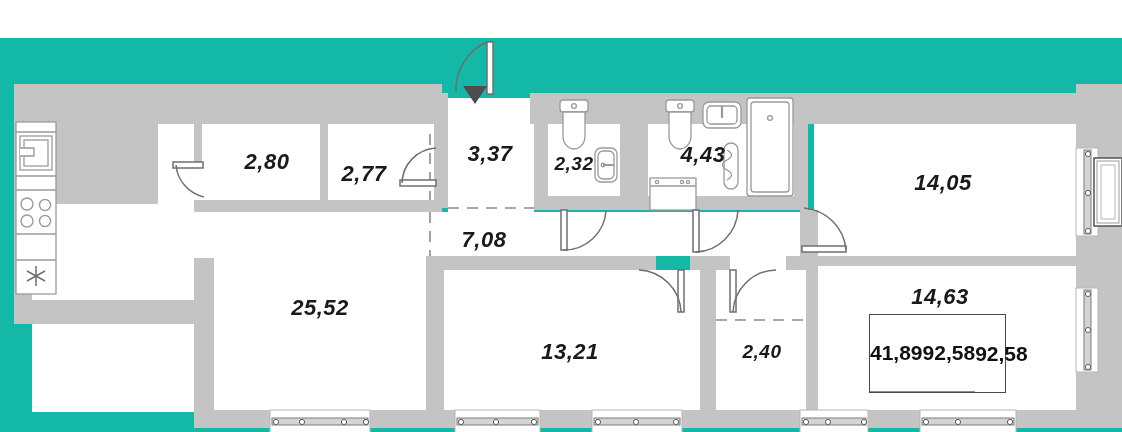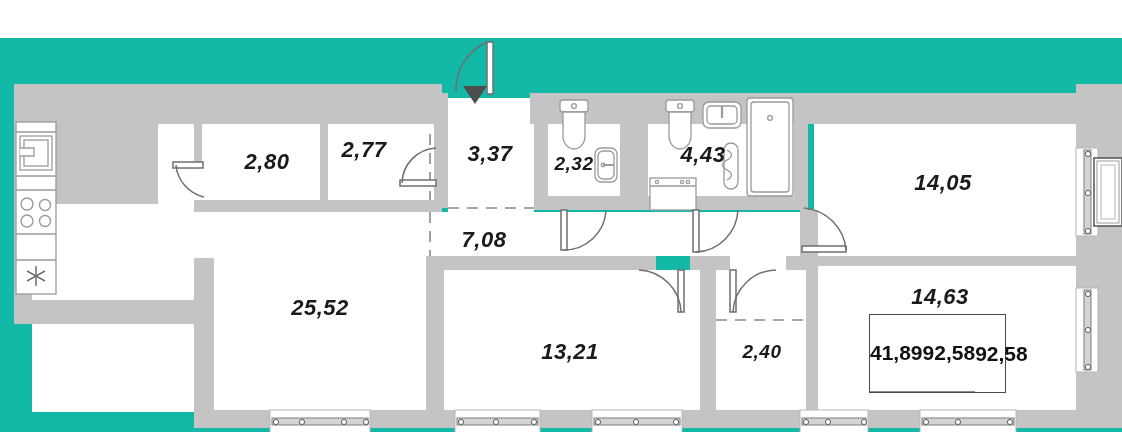--- a/index.html
+++ b/index.html
@@ -356,21 +356,21 @@
         <rect x="1084" y="252" width="7" height="80" fill="#d4d4d4" stroke="#7d7d7d" stroke-width="1"></rect>
         <circle cx="1088" cy="256" r="2.6" fill="#ffffff" stroke="#5d5d5d" stroke-width="1"></circle>
         <circle cx="1088" cy="292" r="2.6" fill="#ffffff" stroke="#5d5d5d" stroke-width="1"></circle>
         <circle cx="1088" cy="329" r="2.6" fill="#ffffff" stroke="#5d5d5d" stroke-width="1"></circle>
       </g>
     </g>
 
   </svg>
 
   <div class="lbl s22" style="left:267px;top:124px;">2,80</div>
-  <div class="lbl s22" style="left:364px;top:112px;">2,77</div>
+  <div class="lbl s22" style="left:364px;top:136px;">2,77</div>
   <div class="lbl s22" style="left:490px;top:116px;">3,37</div>
   <div class="lbl s20" style="left:574px;top:126px;">2,32</div>
   <div class="lbl s22" style="left:703px;top:117px;text-align:center;">4,43</div>
   <div class="lbl s22" style="left:943px;top:145px;">14,05</div>
   <div class="lbl s22" style="left:484px;top:202px;">7,08</div>
   <div class="lbl s22" style="left:320px;top:270px;">25,52</div>
   <div class="lbl s22" style="left:570px;top:314px;">13,21</div>
   <div class="lbl s20" style="left:762px;top:314px;">2,40</div>
   <div class="lbl s22" style="left:940px;top:259px;">14,63</div>
 

